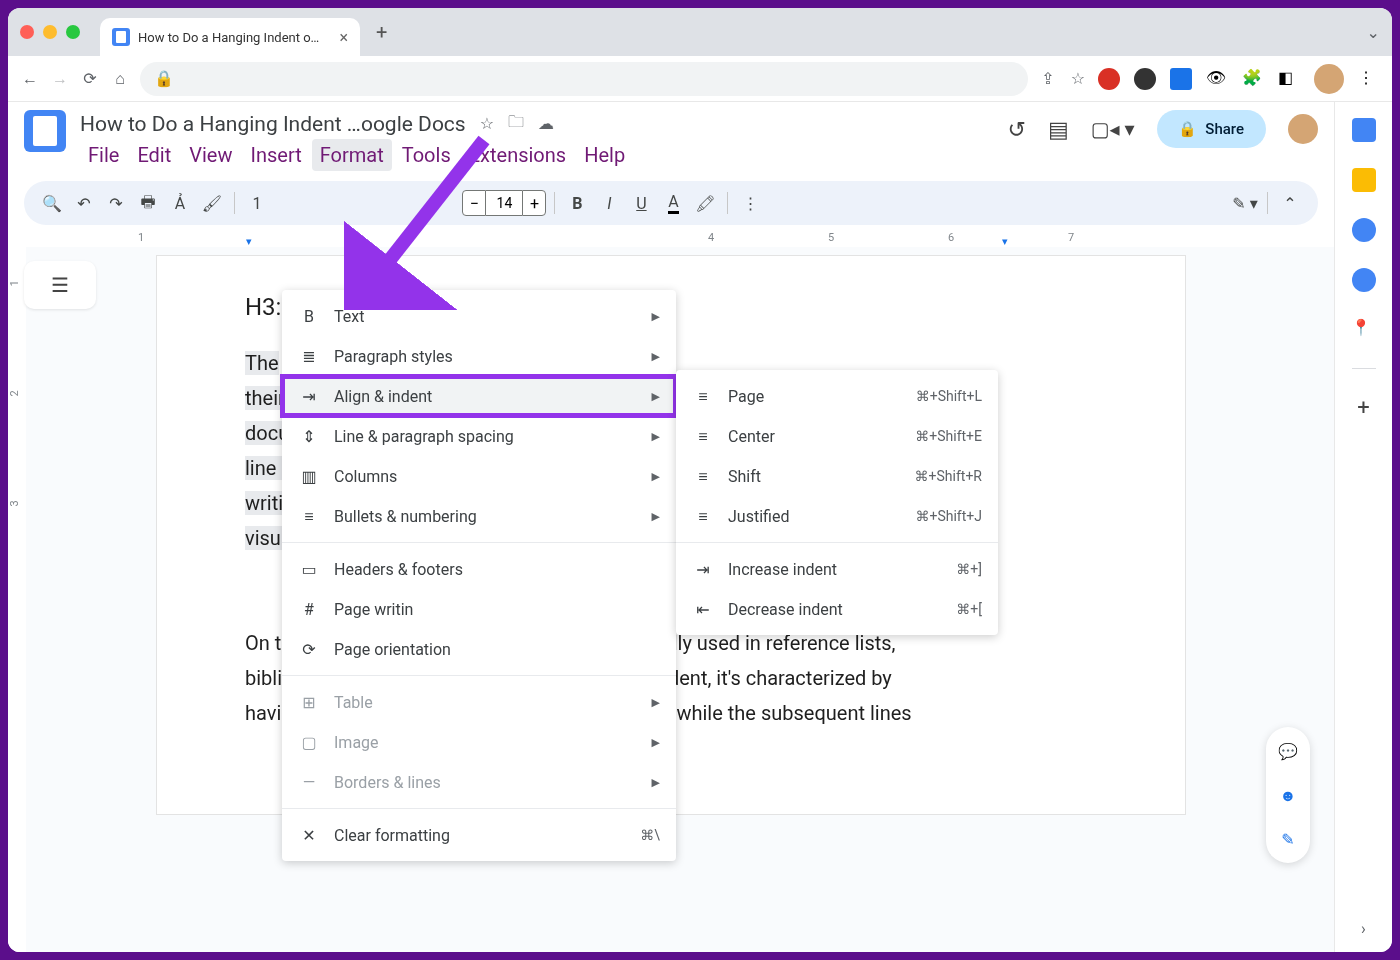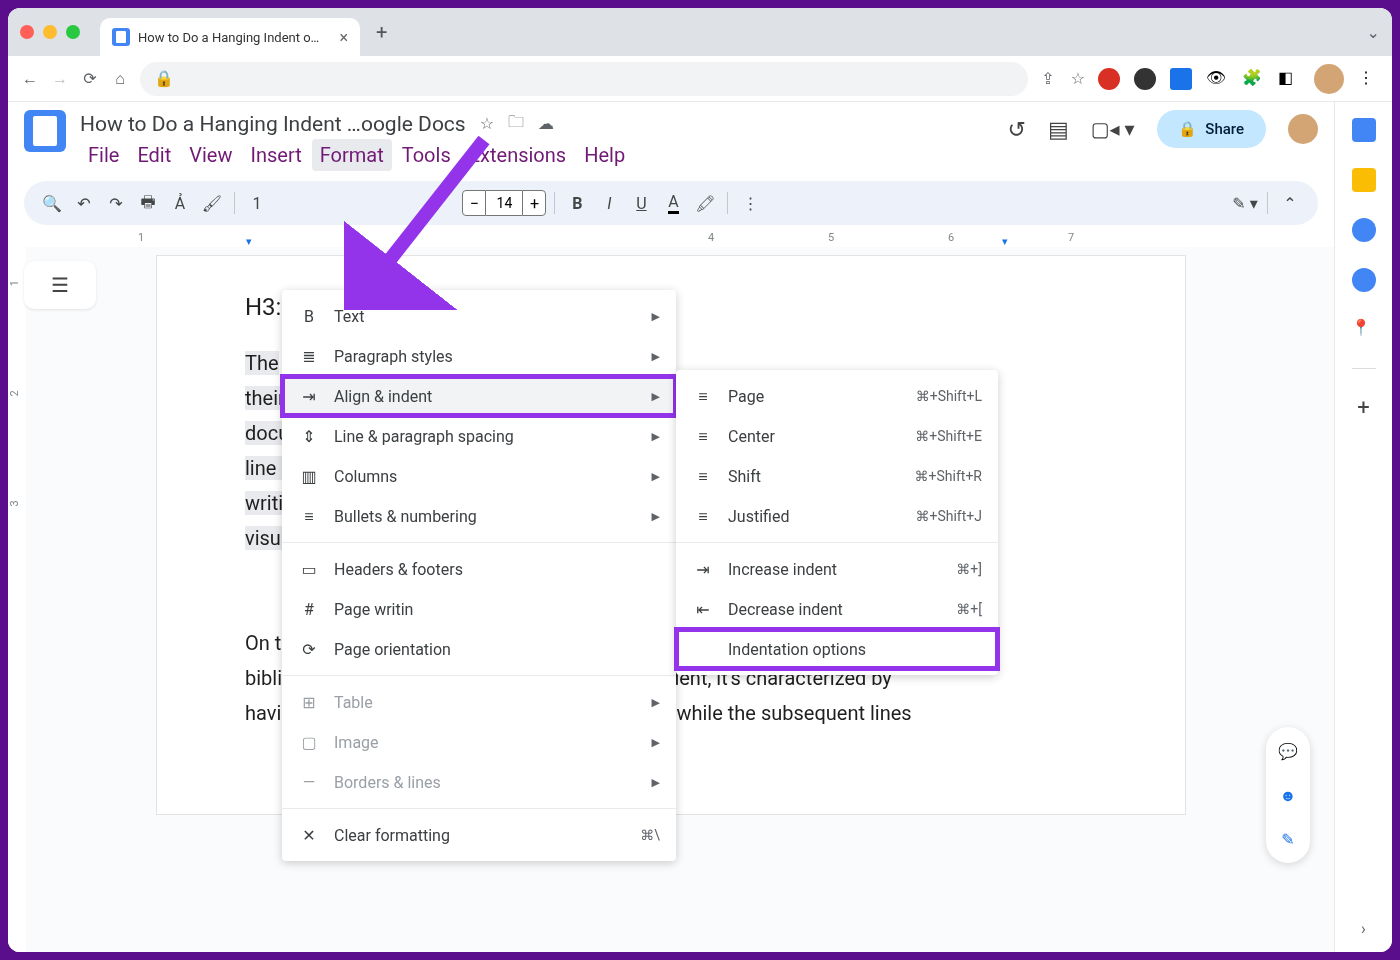--- a/index.html
+++ b/index.html
@@ -317,24 +317,20 @@
           <div class="mi">
             <span class="mico">⇥</span>
             <span>Increase indent</span>
             <span class="short">⌘+]</span>
           </div>
           <div class="mi">
             <span class="mico">⇤</span>
             <span>Decrease indent</span>
             <span class="short">⌘+[</span>
           </div>
-          <div class="mi boxed">
-            <span class="mico"></span>
-            <span>Indentation options</span>
-          </div>
         </div>
 
       <svg class="big-arrow" width="160" height="180">
         <defs>
             <marker id="ah" markerWidth="12" markerHeight="12" refX="2" refY="6" orient="auto">
               <path d="M0,0 L0,12 L12,6 z" fill="#9333ea"></path>
             </marker>
           </defs>
         <line x1="140" y1="10" x2="30" y2="150" stroke="#9333ea" stroke-width="14" marker-end="url(#ah)"></line>
       </svg>

